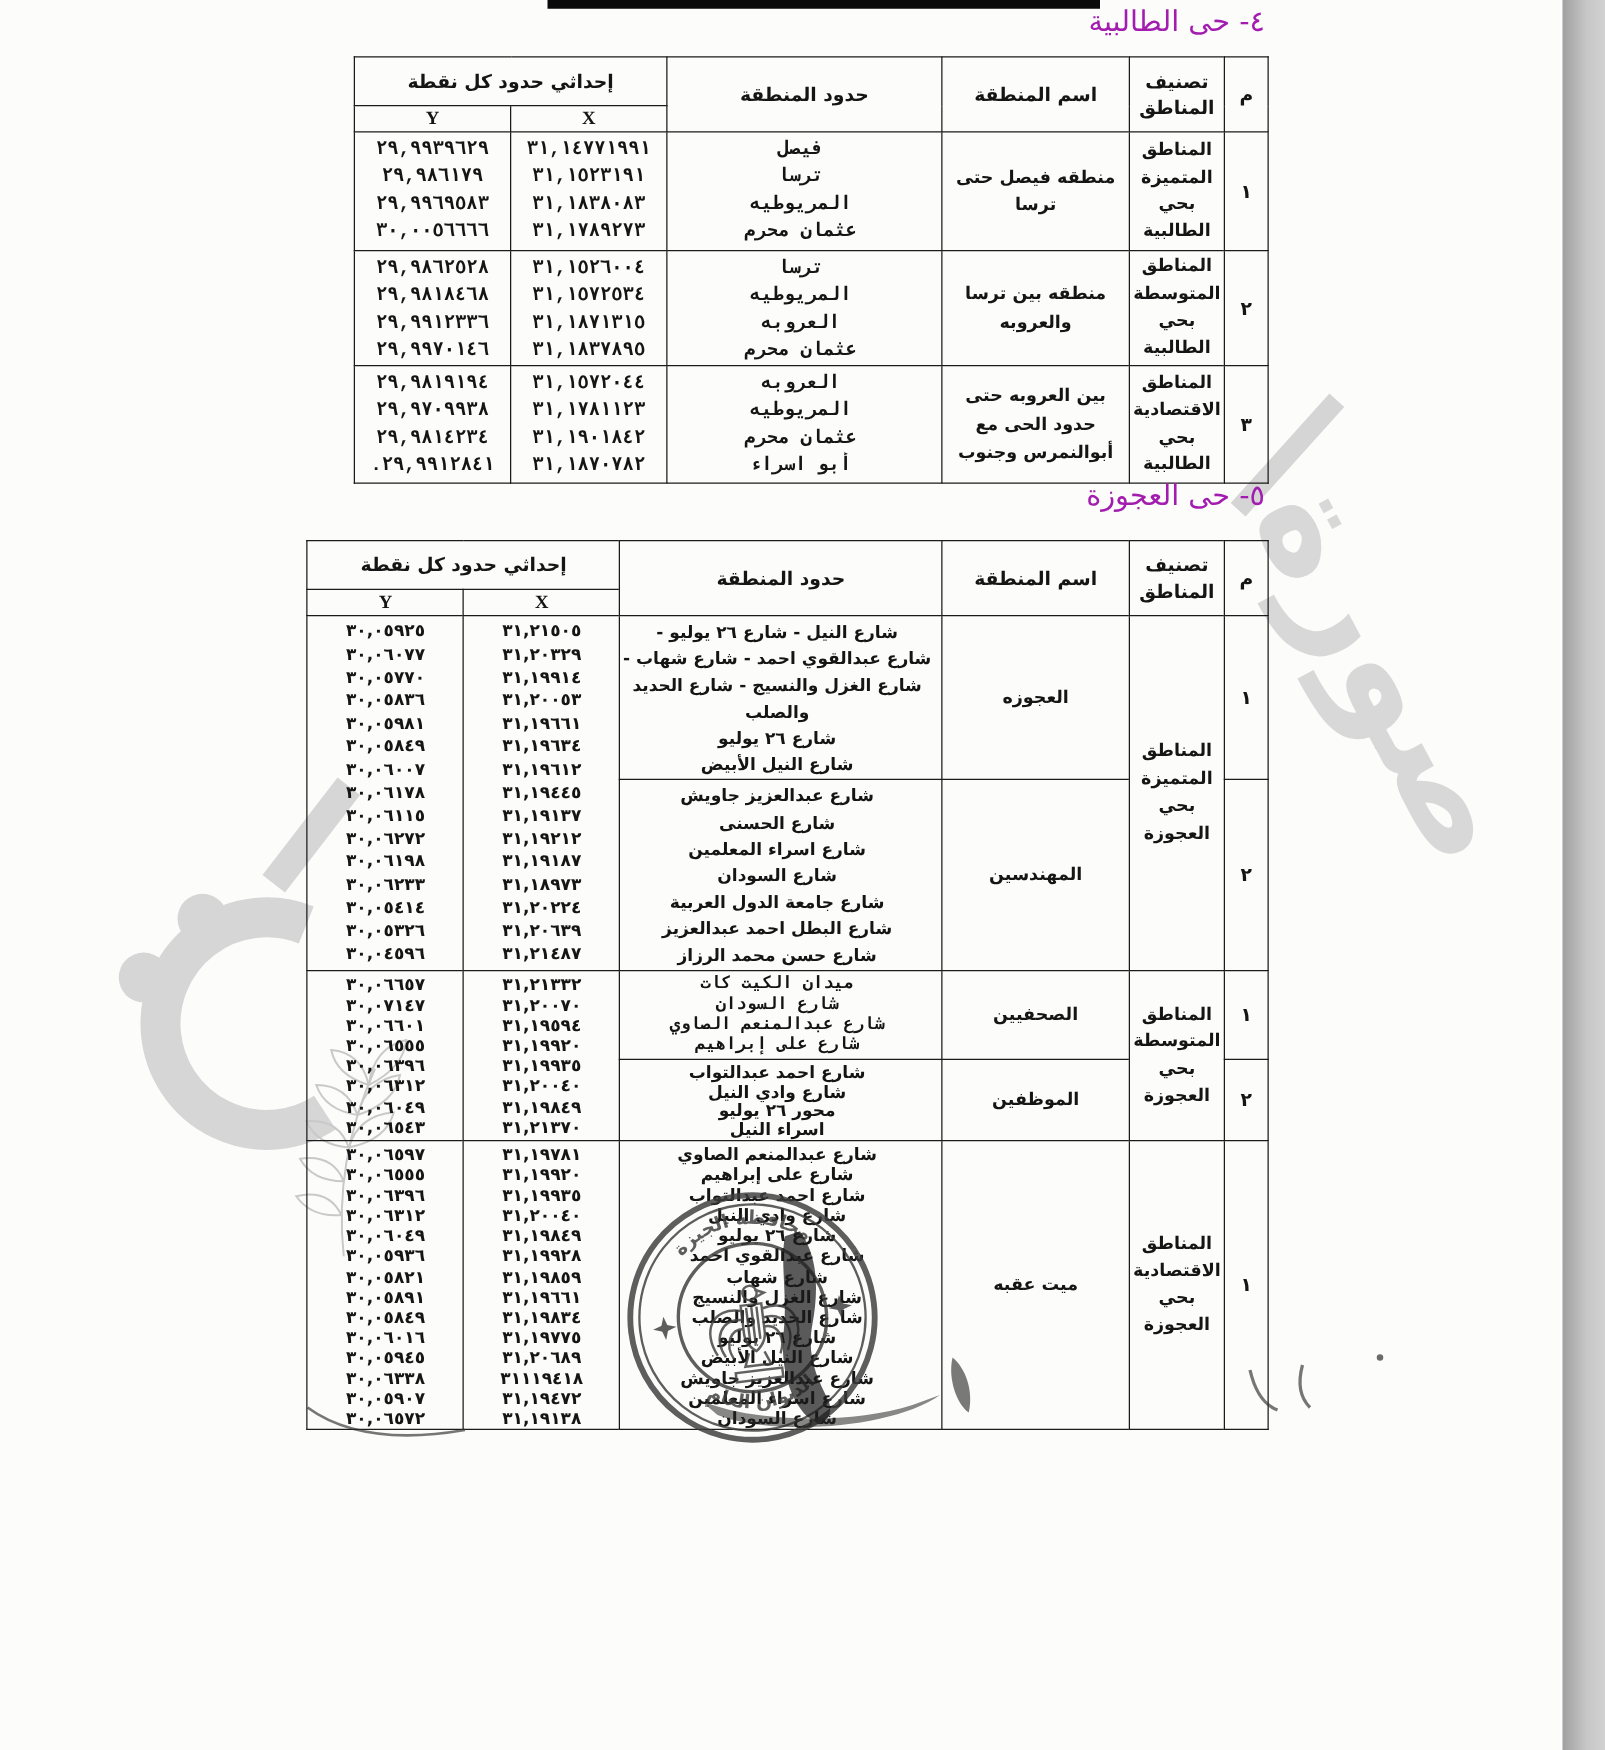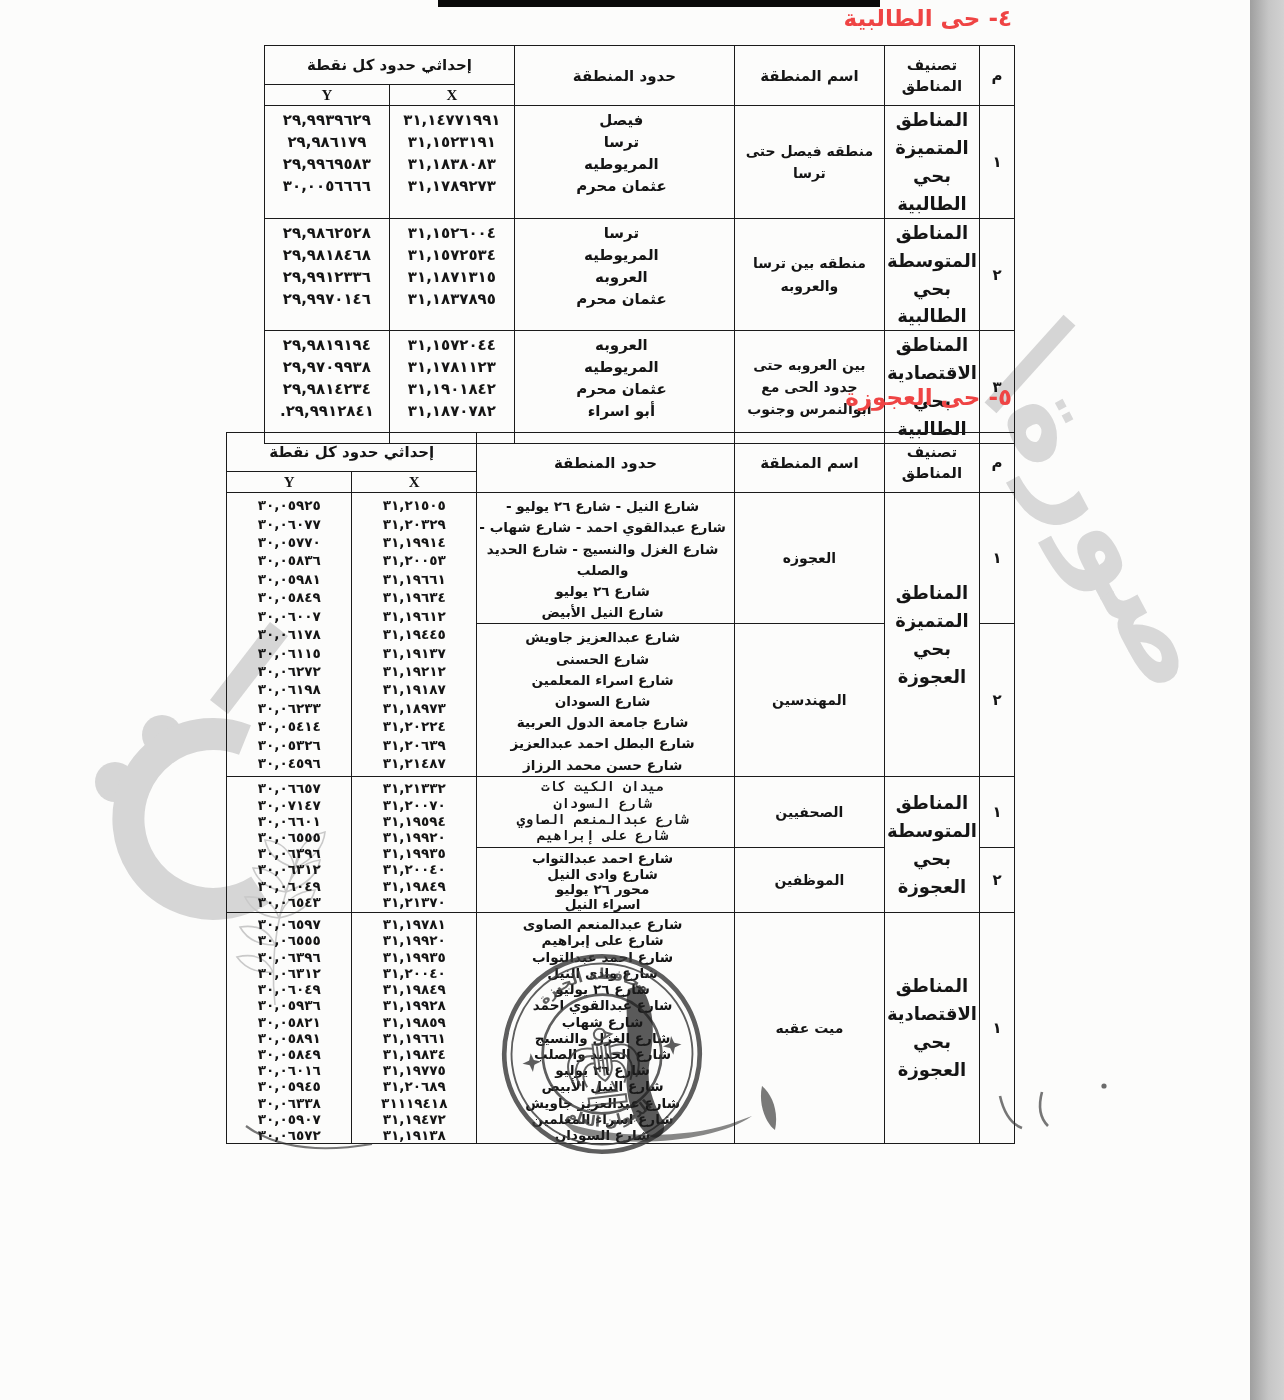--- a/index.html
+++ b/index.html
@@ -10,21 +10,21 @@
   .edge-strip{position:absolute;left:1250px;top:0;width:34px;height:1400px;
     background:linear-gradient(90deg,#9f9f9f,#c6c6c6 55%,#d2d2d2);}
 
   
   .wm{position:absolute;z-index:0;}
   .wm-word{left:955px;top:470px;width:320px;font-size:118px;font-weight:bold;color:#d8d8d8;
     transform:rotate(62deg);transform-origin:50% 50%;letter-spacing:6px;}
   .wm-bar{left:1022px;top:305px;width:16px;height:118px;background:#d5d5d5;transform:rotate(42deg);}
 
   
-  .title{position:absolute;z-index:3;font-weight:bold;font-size:23px;color:#ef4444;margin-left:35px;}
+  .title{position:absolute;z-index:3;font-weight:normal;font-size:23px;color:#a21caf;margin-left:35px;}
   .title-1{top:5px;right:272px;}
   .title-2{top:384px;right:272px;}
 
   
   table.doc-table{position:absolute;z-index:2;border-collapse:collapse;table-layout:fixed;direction:rtl;background:transparent;}
   .tbl-1{top:45px;right:269px;}
   .tbl-2{top:432px;right:269px;}
   .doc-table col.c-serial{width:35px;}
   .doc-table col.c-class{width:76px;}
   .doc-table col.c-name{width:150px;}
@@ -33,31 +33,31 @@
   .doc-table col.c-y{width:125px;}
   .doc-table td,.doc-table th{border:1.7px solid #1b1b1b;padding:0;font-weight:bold;
     text-align:center;vertical-align:middle;color:#151515;}
   .doc-table th{font-size:15px;line-height:1.35;}
   .th-group{height:38px;}
   .th-xy{height:20px;font-family:"Liberation Serif",serif;font-size:17px;}
   .rh95{height:95px;} .rh90{height:90px;} .rh94{height:94px;}
   .hb-128{height:128px;} .hb-152{height:152px;} .hb-70{height:70px;font-family:Liberation Mono, monospace;} .hb-62{height:62px;} .hb-228{height:228px;}
 
   td.cell-serial{font-size:15px;}
-  td.cell-class{font-size:18px;line-height:1.55;padding:0 2px;}
+  td.cell-class{font-size:14px;line-height:1.55;padding:0 2px;}
   td.cell-name{font-size:14px;line-height:1.6;padding:0 4px;}
   td.cell-bound{text-align:center;vertical-align:top;}
   td.cell-num{vertical-align:top;}
 
   .lines{padding:3px 8px 0 2px;}
   .lines.num{direction:ltr;text-align:center;padding:3px 2px 0 2px;}
   .line{white-space:nowrap;overflow:hidden;}
   .tbl-1 .line{font-size:15px;}
   .tbl-2 .line{font-size:13.6px;}
-  .lh22 .line{line-height:22px;}
+  .lh22 .line{line-height:22px;font-family:Liberation Mono, monospace;}
   .lh21 .line{line-height:21.2px;}
   .lh18 .line{line-height:18.4px;}
   .lh16 .line{line-height:16.2px;}
   .lh15 .line{line-height:15.2px;}
 
   
   .stamp{position:absolute;z-index:4;left:498px;top:950px;width:208px;height:208px;opacity:.82;transform:rotate(-7deg);}
   .marks{position:absolute;z-index:4;left:0;top:0;pointer-events:none;}
 </style>
 </head>

